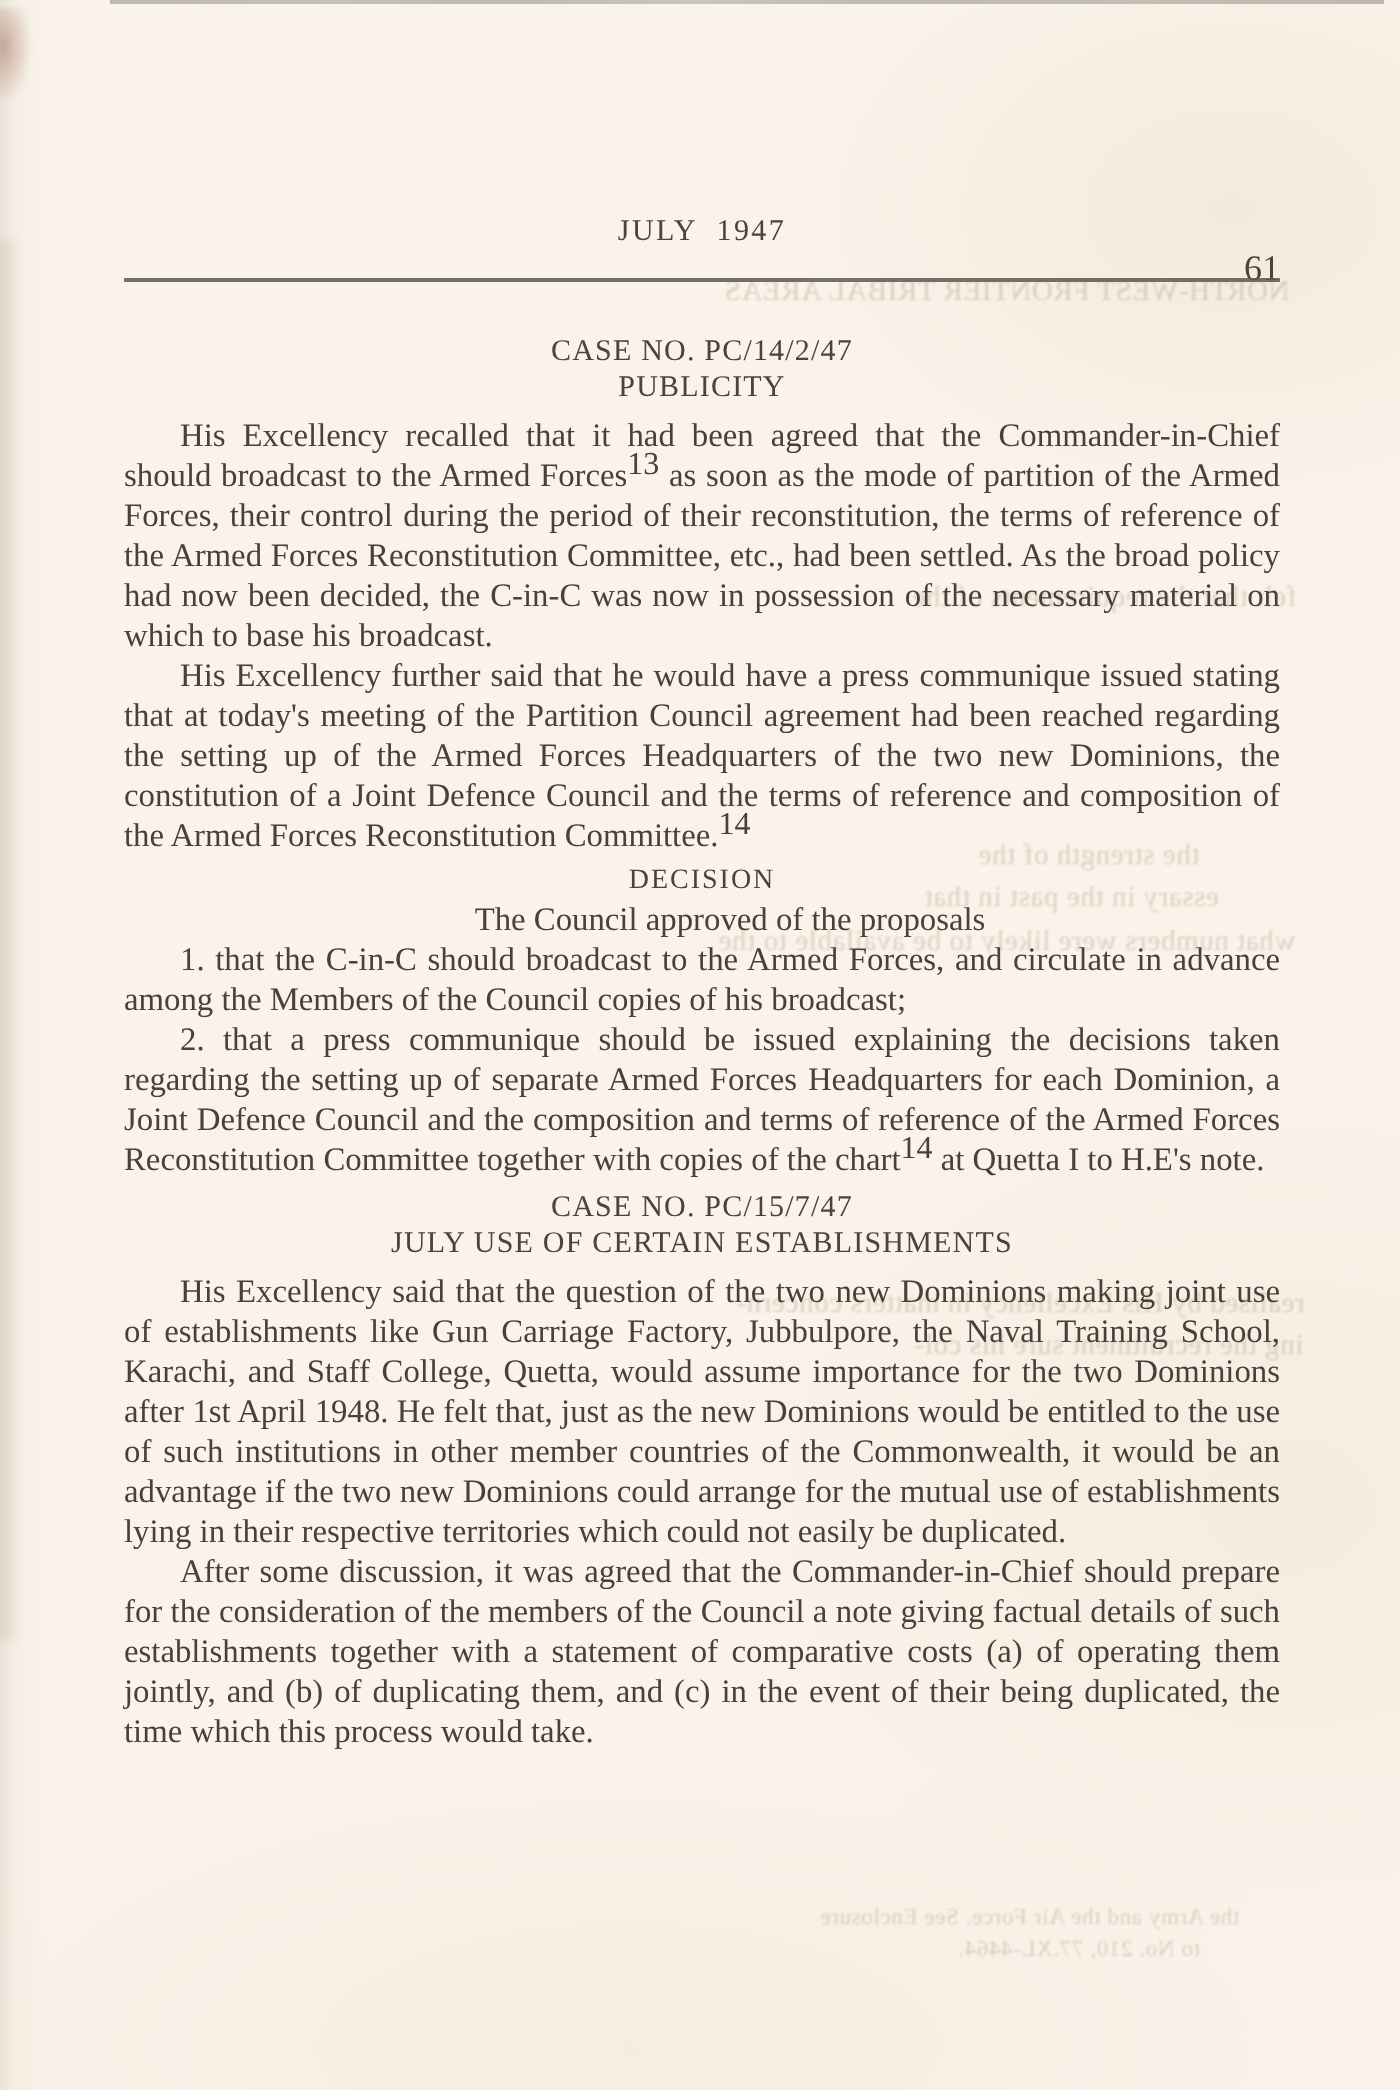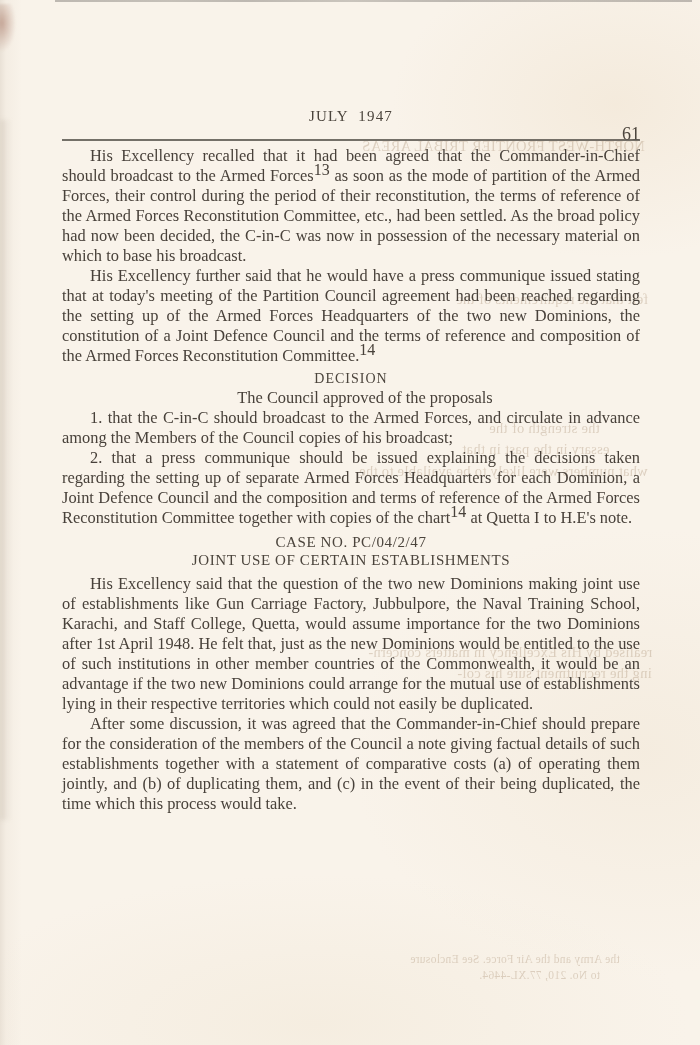--- a/index.html
+++ b/index.html
@@ -89,36 +89,40 @@
   <span class="ghost small" style="top:969px;right:100px;">to No. 210, 77.XL-4464.</span>
 
   <div class="content">
 
     <div class="page-header">
       <span class="journal-date">JULY 1947</span>
       <span class="page-number">61</span>
     </div>
     <div class="rule"></div>
 
+    <div class="case-heading">
+      <div class="case-no">CASE NO. PC/14/2/47</div>
+      <div class="subject">PUBLICITY</div>
+    </div>
 
     <p class="body-para first"><span>His Excellency recalled that it had been agreed that the Commander-in-Chief should broadcast to the Armed Forces</span><sup>13</sup><span> as soon as the mode of partition of the Armed Forces, their control during the period of their reconstitution, the terms of reference of the Armed Forces Reconstitution Committee, etc., had been settled. As the broad policy had now been decided, the C-in-C was now in possession of the necessary material on which to base his broadcast.</span></p>
 
     <p class="body-para"><span>His Excellency further said that he would have a press communique issued stating that at today's meeting of the Partition Council agreement had been reached regarding the setting up of the Armed Forces Headquarters of the two new Dominions, the constitution of a Joint Defence Council and the terms of reference and composition of the Armed Forces Reconstitution Committee.</span><sup>14</sup></p>
 
     <div class="decision-heading">DECISION</div>
 
     <p class="body-para intro">The Council approved of the proposals</p>
 
     <p class="body-para">1. that the C-in-C should broadcast to the Armed Forces, and circulate in advance among the Members of the Council copies of his broadcast;</p>
 
     <p class="body-para"><span>2. that a press communique should be issued explaining the decisions taken regarding the setting up of separate Armed Forces Headquarters for each Dominion, a Joint Defence Council and the composition and terms of reference of the Armed Forces Reconstitution Committee together with copies of the chart</span><sup>14</sup><span> at Quetta I to H.E's note.</span></p>
 
     <div class="case-heading heading2">
-      <div class="case-no">CASE NO. PC/04/2/47</div>
-      <div class="subject">JOINT USE OF CERTAIN ESTABLISHMENTS</div>
+      <div class="case-no">CASE NO. PC/15/7/47</div>
+      <div class="subject">JULY USE OF CERTAIN ESTABLISHMENTS</div>
     </div>
 
     <p class="body-para first">His Excellency said that the question of the two new Dominions making joint use of establishments like Gun Carriage Factory, Jubbulpore, the Naval Training School, Karachi, and Staff College, Quetta, would assume importance for the two Dominions after 1st April 1948. He felt that, just as the new Dominions would be entitled to the use of such institutions in other member countries of the Commonwealth, it would be an advantage if the two new Dominions could arrange for the mutual use of establishments lying in their respective territories which could not easily be duplicated.</p>
 
     <p class="body-para">After some discussion, it was agreed that the Commander-in-Chief should prepare for the consideration of the members of the Council a note giving factual details of such establishments together with a statement of comparative costs (a) of operating them jointly, and (b) of duplicating them, and (c) in the event of their being duplicated, the time which this process would take.</p>
 
   </div>
 </div>
 
 </body></html>

